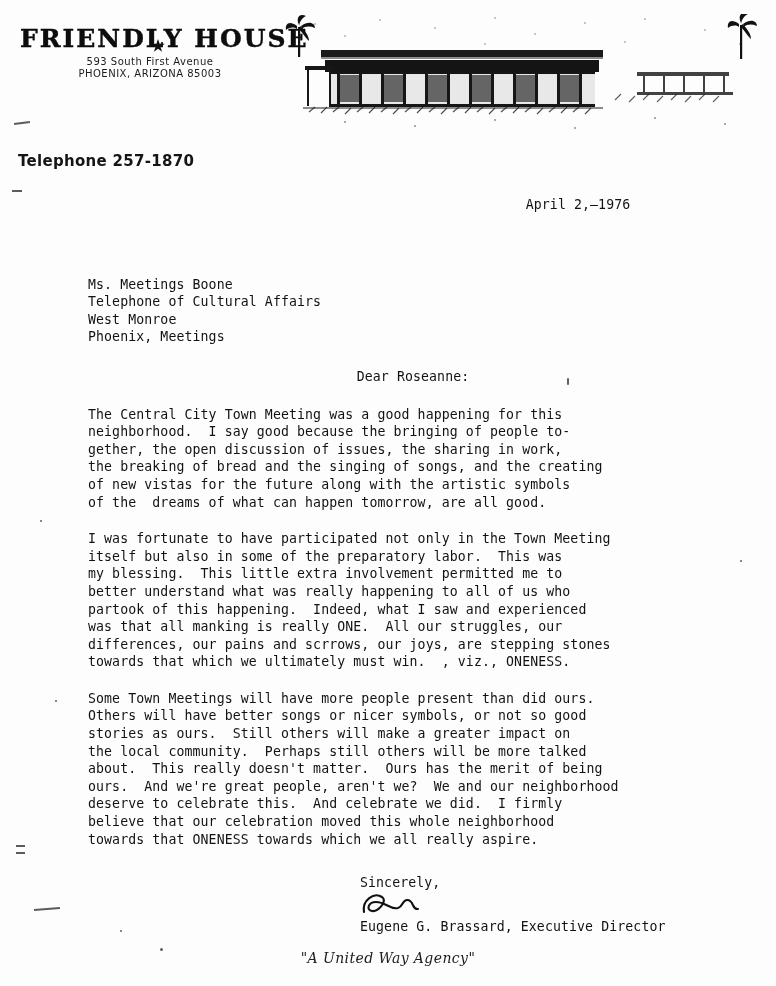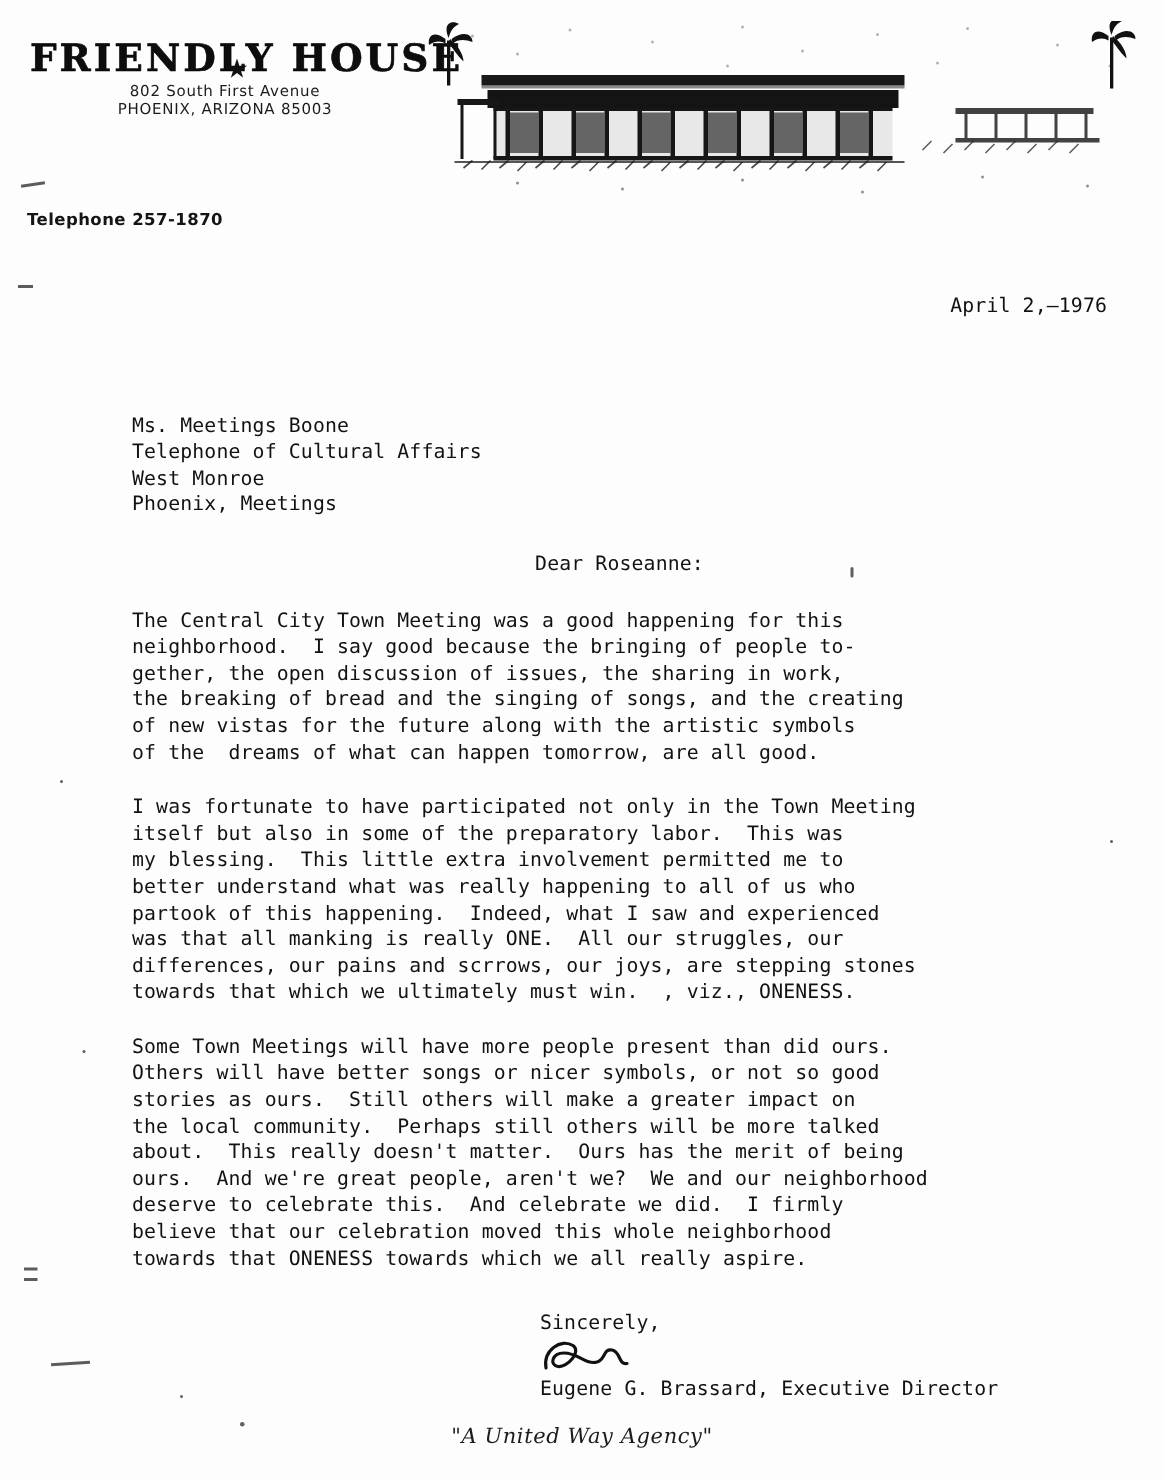--- a/index.html
+++ b/index.html
@@ -54,23 +54,23 @@
     font-size: 10px;
     letter-spacing: 0.5px;
     color: #1b1b1b;
     margin-top: 3px;
   }
   .org-addr2 { margin-top: 1px; }
 
   .phone {
     position: absolute;
     left: 18px;
-    top: 126px;
+    top: 138px;
     font-family: "DejaVu Sans", sans-serif;
-    font-size: 11px;
+    font-size: 15px;
     font-weight: bold;
     letter-spacing: 0.3px;
     color: #151515;
   }
 
   
   .artwork {
     position: absolute;
     left: 285px;
     top: 0;
@@ -86,21 +86,21 @@
     top: 196px;
     width: 650px;
     font-family: "DejaVu Sans Mono", monospace;
     font-size: 13.2px;
     line-height: 17.6px;
     color: #121212;
     letter-spacing: 0.1px;
   }
 
   .date-line {
-    text-align: right;
+    text-align: center;
     margin-left: 330px;
     margin-bottom: 62px;
     white-space: pre;
   }
 
   .addressee {
     margin-bottom: 22px;
   }
   .addressee div { white-space: pre; }
 
@@ -161,21 +161,21 @@
 </style>
 </head>
 <body>
 
 <div class="page">
 
   <div class="letterhead">
 
     <div class="logo-block">
       <div class="org-name">FRIENDLY HOUSE</div>
-      <div class="org-addr1">802 South First Avenue</div>
+      <div class="org-addr1">593 South First Avenue</div>
       <div class="org-addr2">PHOENIX, ARIZONA 85003</div>
     </div>
 
     <div style="position:absolute;left:151px;top:24px;">
       <svg width="14" height="14" viewBox="0 0 14 14">
           <polygon points="7,0 8.6,4.8 13.7,4.8 9.5,7.9 11.1,12.8 7,9.7 2.9,12.8 4.5,7.9 0.3,4.8 5.4,4.8" fill="#111"></polygon>
         </svg>
     </div>
 
     <div class="phone">Telephone 257-1870</div>

